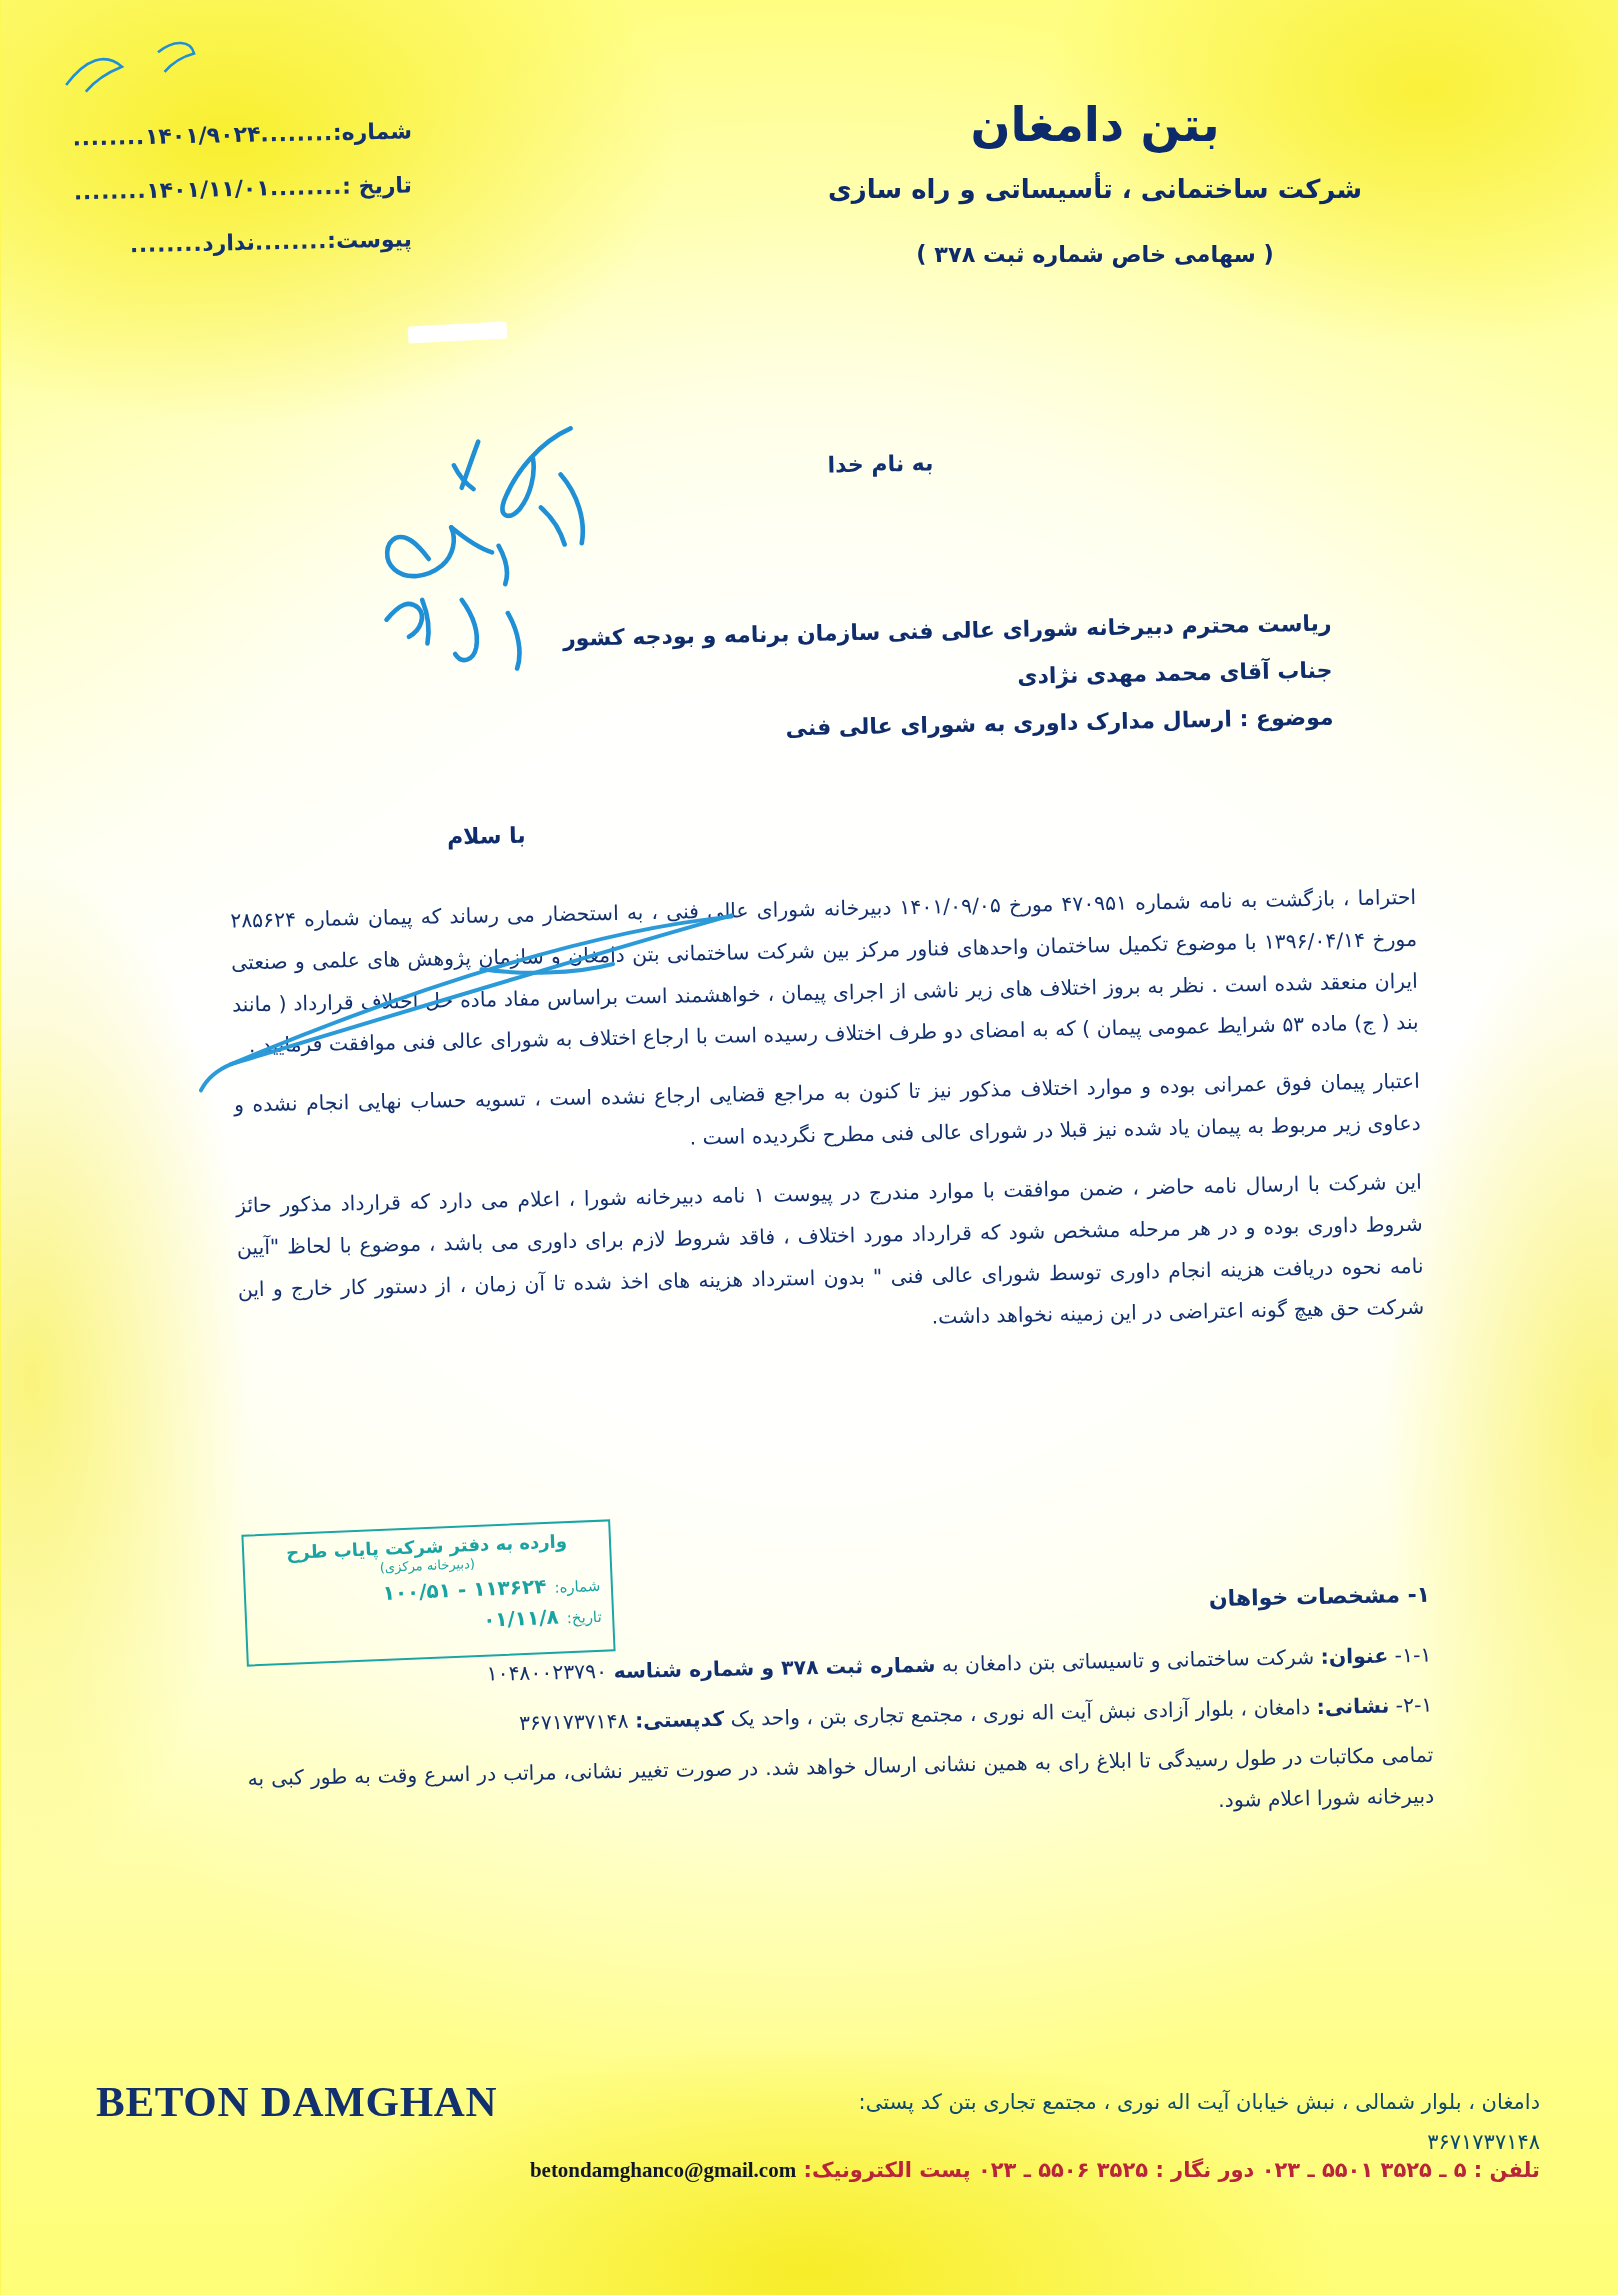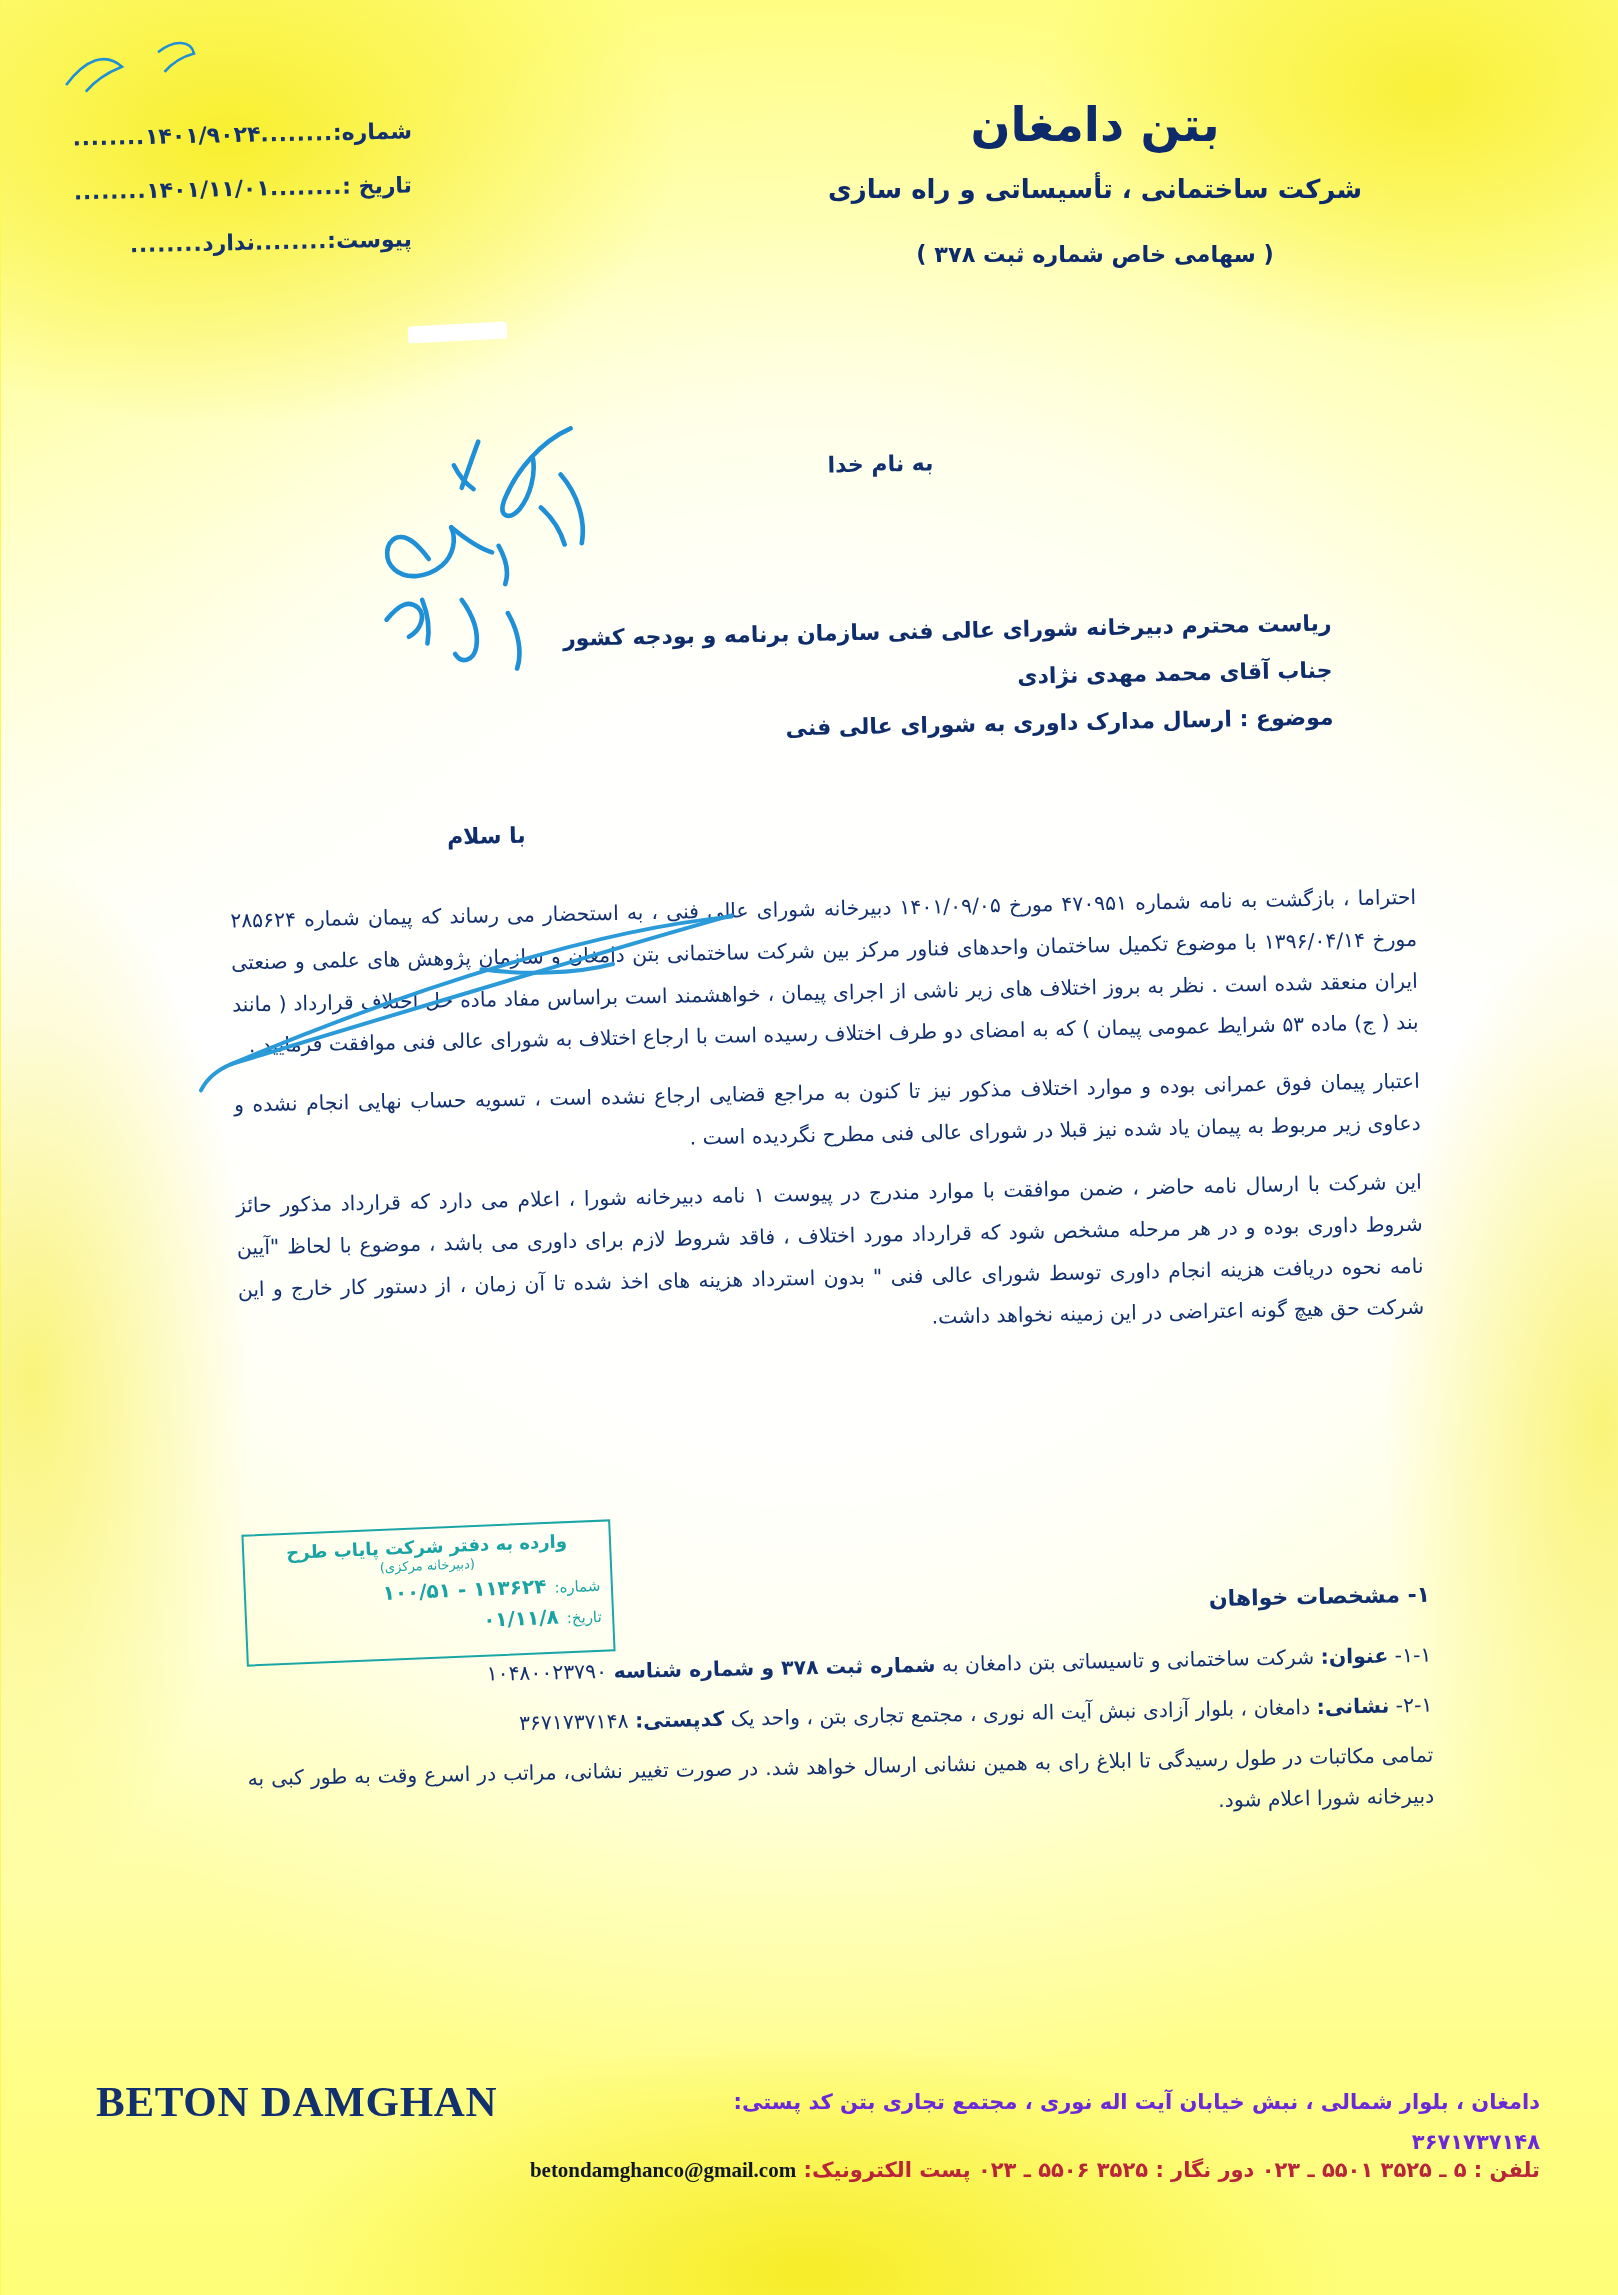--- a/index.html
+++ b/index.html
@@ -210,23 +210,23 @@
     font-weight: bold;
     color: #12306e;
     letter-spacing: 0.7px;
     margin-left: 24px;
   }
   #footer-address {
     position: absolute;
     right: 79px;
     top: 26px;
     direction: rtl;
-    color: #6d28d9;
+    color: #0c4a6e;
     font-size: 21px;
-    font-weight: bold;
+    font-weight: normal;
     text-align: right;
     line-height: 1.7;
   }
   #footer-contact {
     position: absolute;
     right: 79px;
     top: 99px;
     direction: rtl;
     color: #b8253a;
     font-size: 21px;

